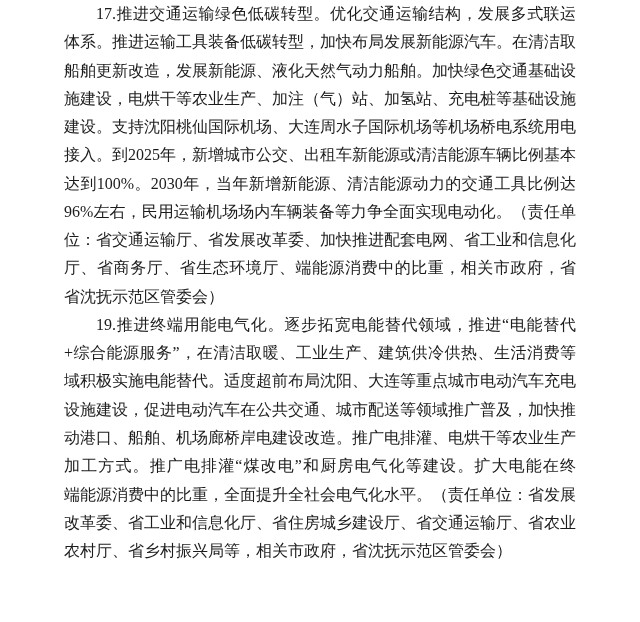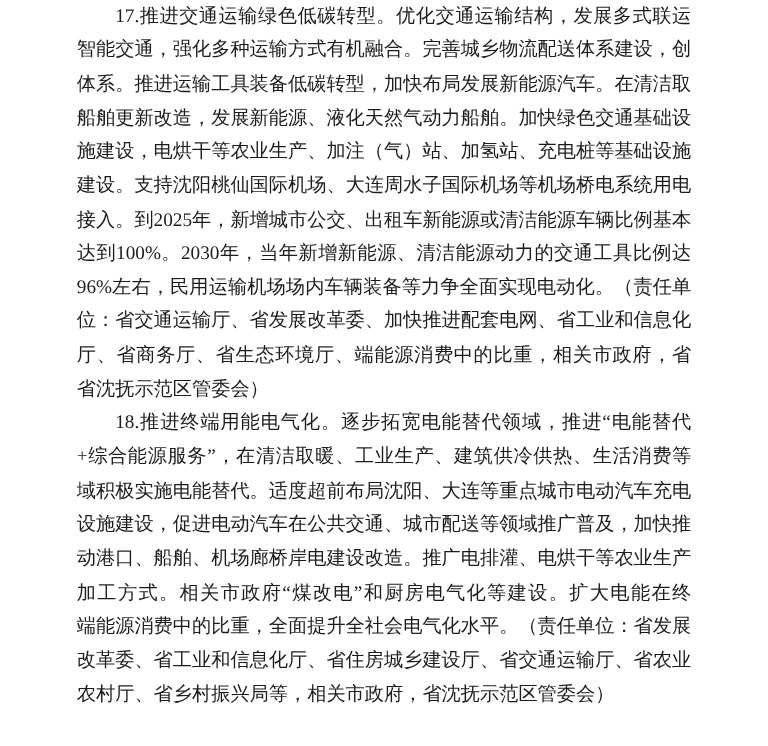--- a/index.html
+++ b/index.html
@@ -42,37 +42,36 @@
     text-align-last: left;
   }
 </style>
 </head>
 <body>
 
 <div class="page">
   <div class="textblock" style="color: rgb(28, 28, 28);">
       <div class="paragraph">
         <div class="line indent">17.推进交通运输绿色低碳转型。优化交通运输结构，发展多式联运和</div>
-        <div class="line">智能交通，强化多种运输方式有机融合。完善城乡物流配送体系建设，创</div>
         <div class="line">体系。推进运输工具装备低碳转型，加快布局发展新能源汽车。在清洁取暖</div>
         <div class="line">船舶更新改造，发展新能源、液化天然气动力船舶。加快绿色交通基础设</div>
         <div class="line">施建设，电烘干等农业生产、加注（气）站、加氢站、充电桩等基础设施</div>
         <div class="line">建设。支持沈阳桃仙国际机场、大连周水子国际机场等机场桥电系统用电</div>
         <div class="line">接入。到2025年，新增城市公交、出租车新能源或清洁能源车辆比例基本</div>
         <div class="line">达到100%。2030年，当年新增新能源、清洁能源动力的交通工具比例达到</div>
         <div class="line">96%左右，民用运输机场场内车辆装备等力争全面实现电动化。（责任单</div>
         <div class="line">位：省交通运输厅、省发展改革委、加快推进配套电网、省工业和信息化</div>
         <div class="line">厅、省商务厅、省生态环境厅、端能源消费中的比重，相关市政府，省</div>
         <div class="line last">省沈抚示范区管委会）</div>
       </div>
       <div class="paragraph">
-        <div class="line indent">18.推进终端用能电气化。逐步拓宽电能替代领域，推进“电能替代</div>
+        <div class="line indent">19.推进终端用能电气化。逐步拓宽电能替代领域，推进“电能替代</div>
         <div class="line">+综合能源服务”，在清洁取暖、工业生产、建筑供冷供热、生活消费等领</div>
         <div class="line">域积极实施电能替代。适度超前布局沈阳、大连等重点城市电动汽车充电</div>
         <div class="line">设施建设，促进电动汽车在公共交通、城市配送等领域推广普及，加快推</div>
         <div class="line">动港口、船舶、机场廊桥岸电建设改造。推广电排灌、电烘干等农业生产</div>
-        <div class="line">加工方式。相关市政府“煤改电”和厨房电气化等建设。扩大电能在终</div>
+        <div class="line">加工方式。推广电排灌“煤改电”和厨房电气化等建设。扩大电能在终</div>
         <div class="line">端能源消费中的比重，全面提升全社会电气化水平。（责任单位：省发展</div>
         <div class="line">改革委、省工业和信息化厅、省住房城乡建设厅、省交通运输厅、省农业</div>
         <div class="line last">农村厅、省乡村振兴局等，相关市政府，省沈抚示范区管委会）</div>
       </div>
     </div>
 </div>
 
 </body></html>

